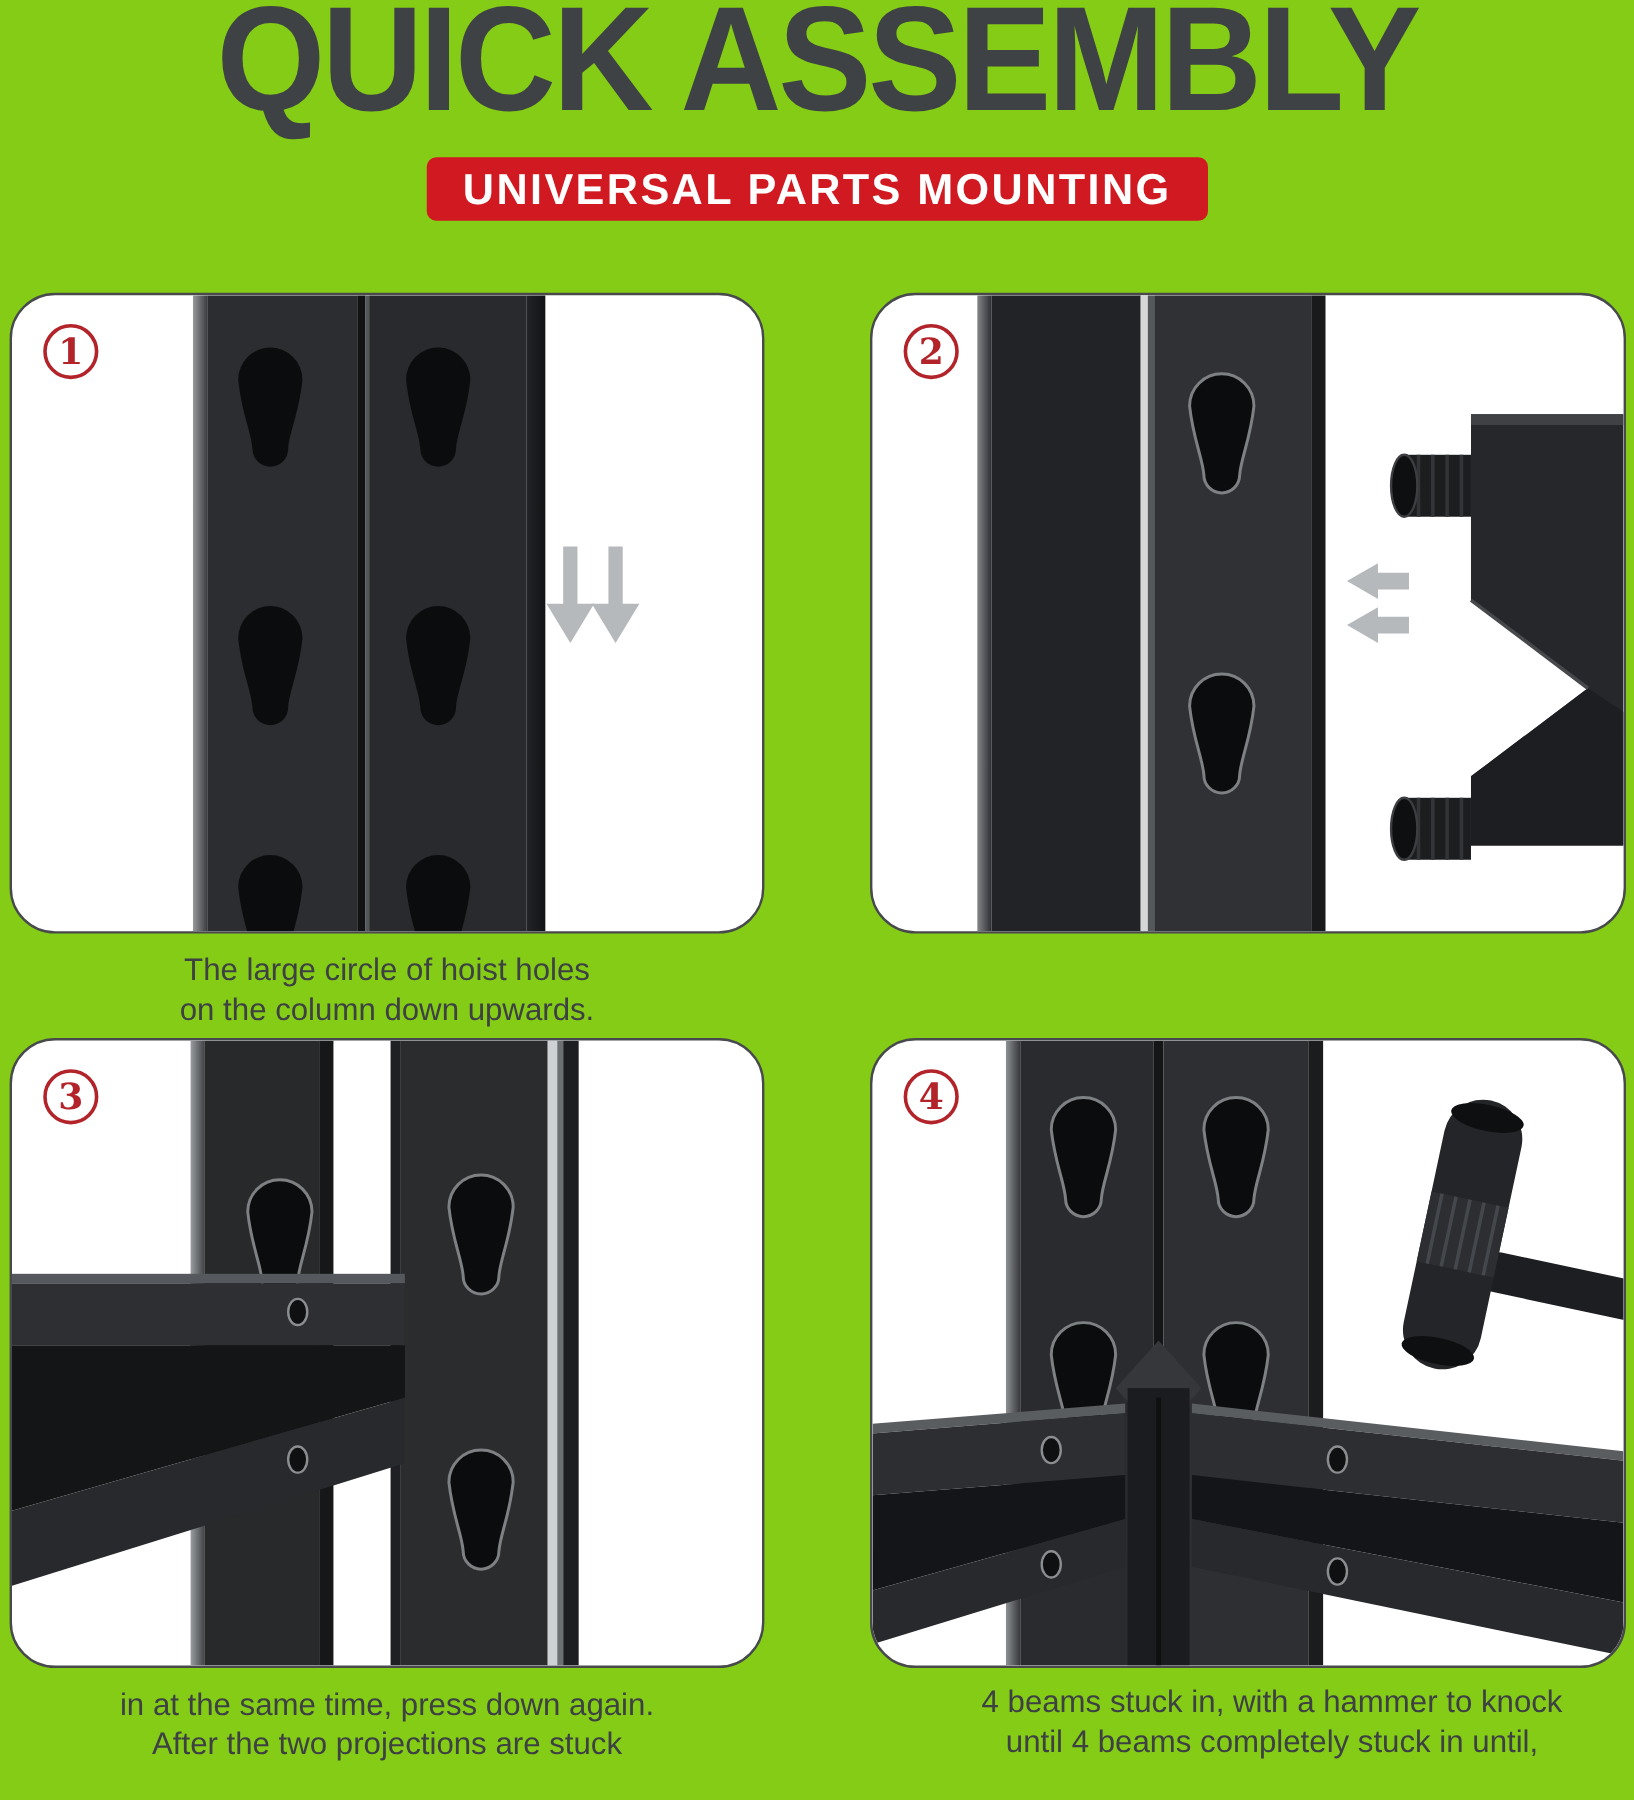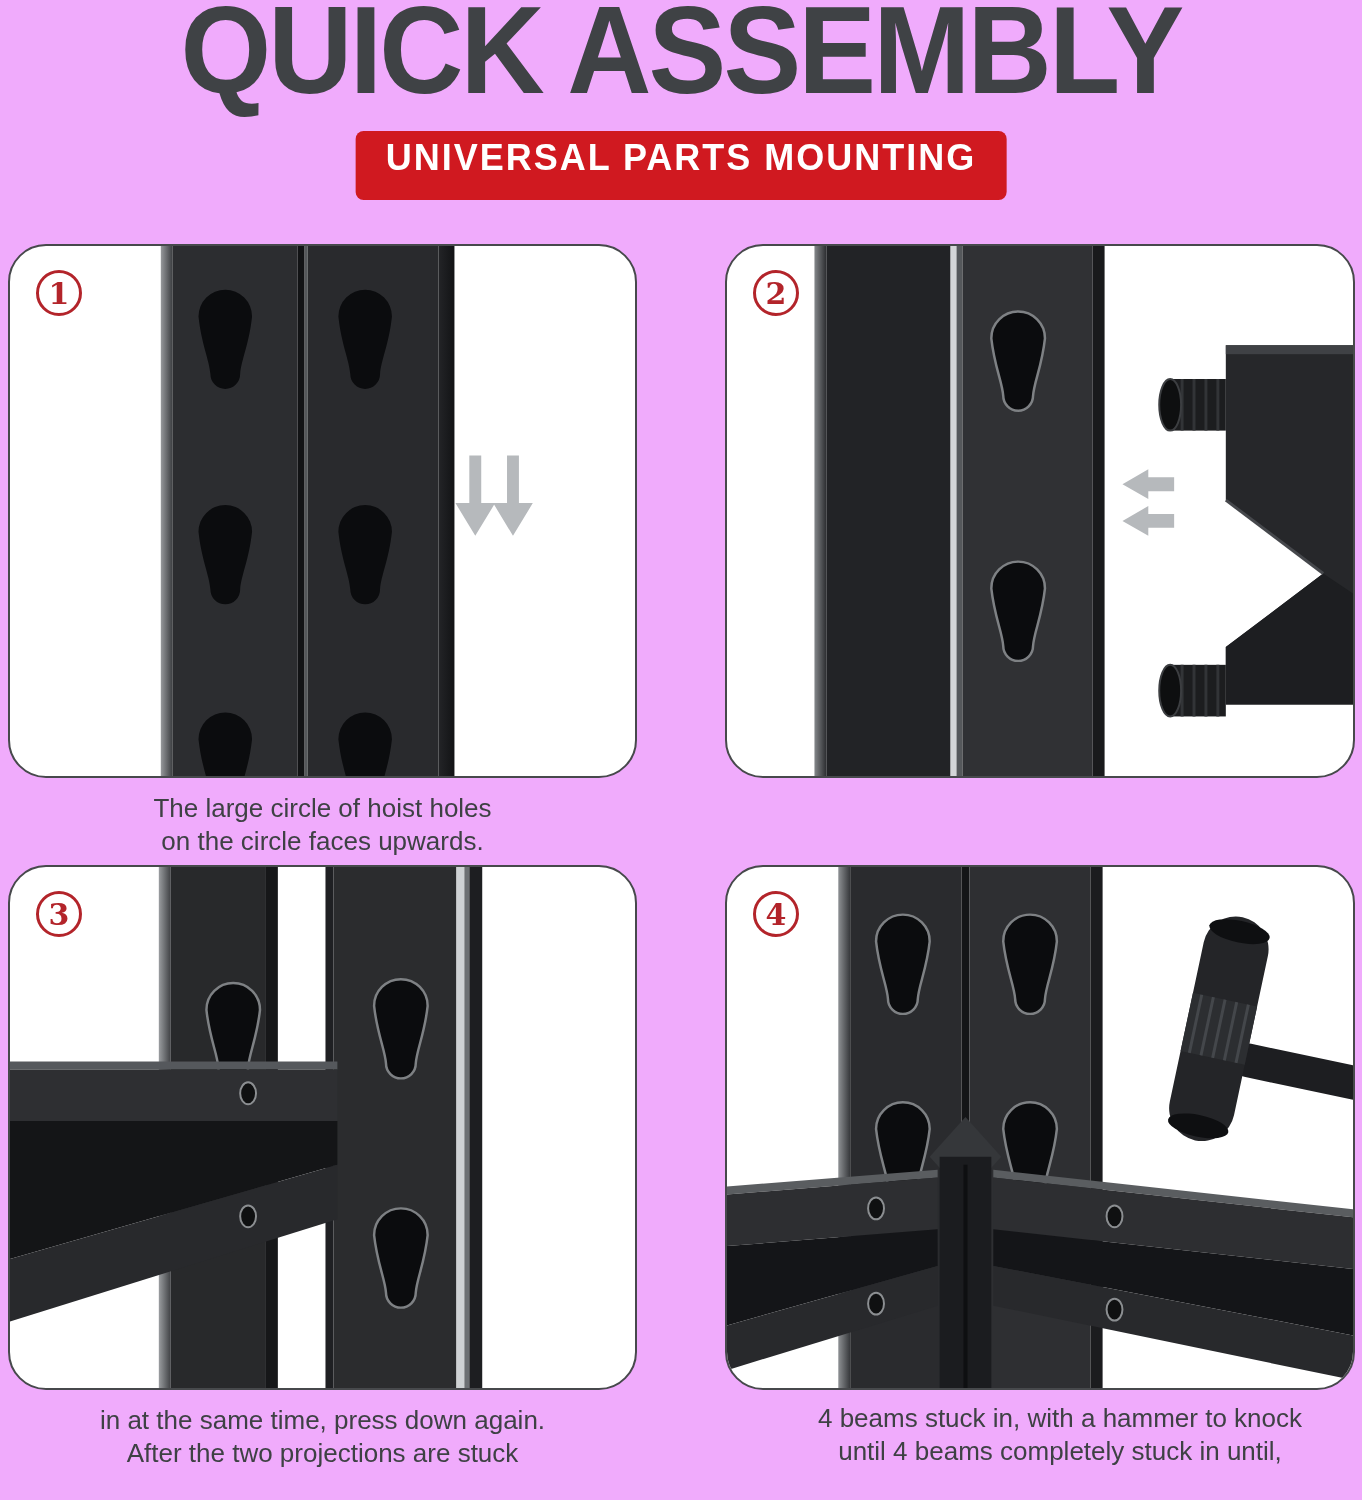--- a/index.html
+++ b/index.html
@@ -1,23 +1,23 @@
 <!DOCTYPE html>
 <html><head>
 <meta charset="utf-8">
 <style>
   html,body{margin:0;padding:0;background:#ffffff;}
-  .page{position:relative;width:1362px;height:1500px;background:#f0abfc;overflow:hidden;
+  .page{position:relative;width:1362px;height:1500px;background:#84cc16;overflow:hidden;
         font-family:"Liberation Sans",sans-serif;}
   .title{position:absolute;top:-12px;left:0;width:100%;text-align:center;
          font-size:124px;line-height:124px;font-weight:bold;color:#3f4245;
          letter-spacing:-3px;transform:scaleX(.94);transform-origin:center;white-space:nowrap;}
   .banner{position:absolute;top:131px;left:50%;transform:translateX(-50%);
           background:#d01920;color:#ffffff;font-weight:bold;font-size:36px;
-          height:69px;line-height:54px;padding:0 30px;border-radius:8px;
+          height:53px;line-height:54px;padding:0 30px;border-radius:8px;
           letter-spacing:2px;white-space:nowrap;}
   .panel{position:absolute;background:#ffffff;border:2px solid #47494c;border-radius:38px;
          overflow:hidden;box-sizing:border-box;}
   .panel svg{display:block;width:100%;height:100%;}
   #p1{left:8px;top:244px;width:629px;height:534px;}
   #p2{left:725px;top:244px;width:630px;height:534px;}
   #p3{left:8px;top:865px;width:629px;height:525px;}
   #p4{left:725px;top:865px;width:630px;height:525px;}
   .badge{position:absolute;left:26px;top:24px;width:46px;height:46px;box-sizing:border-box;
          border:3px solid #b3242a;border-radius:50%;color:#b3242a;
@@ -210,21 +210,21 @@
         <path d="M-24,-30 V30 M-12,-30 V30 M0,-30 V30 M12,-30 V30 M24,-30 V30" stroke="#44474b" stroke-width="3"></path>
         <ellipse cx="0" cy="-100" rx="31" ry="11" fill="#0e0f11"></ellipse>
         <ellipse cx="0" cy="100" rx="31" ry="11" fill="#0e0f11"></ellipse>
       </g>
     </svg>
     <div class="badge">4</div>
   </div>
 
   <div class="caption" id="c1">
     <div>The large circle of hoist holes</div>
-    <div>on the circle faces upwards.</div>
+    <div>on the column down upwards.</div>
   </div>
   <div class="caption" id="c3">
     <div>in at the same time, press down again.</div>
     <div>After the two projections are stuck</div>
   </div>
   <div class="caption" id="c4">
     <div>4 beams stuck in, with a hammer to knock</div>
     <div>until 4 beams completely stuck in until,</div>
   </div>
 

